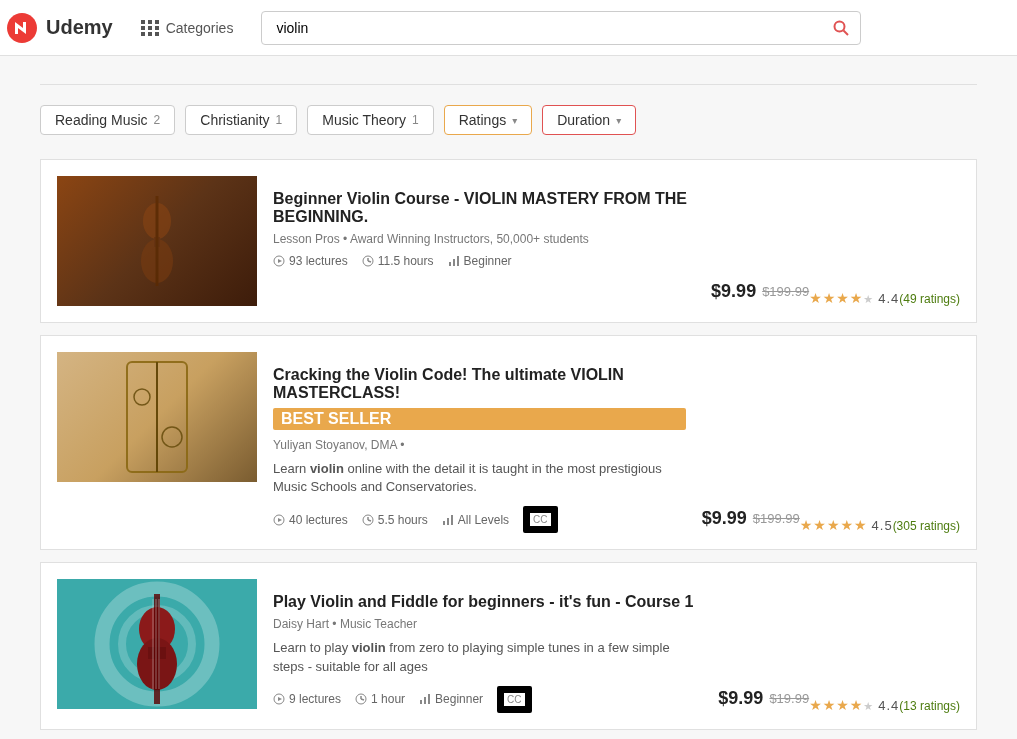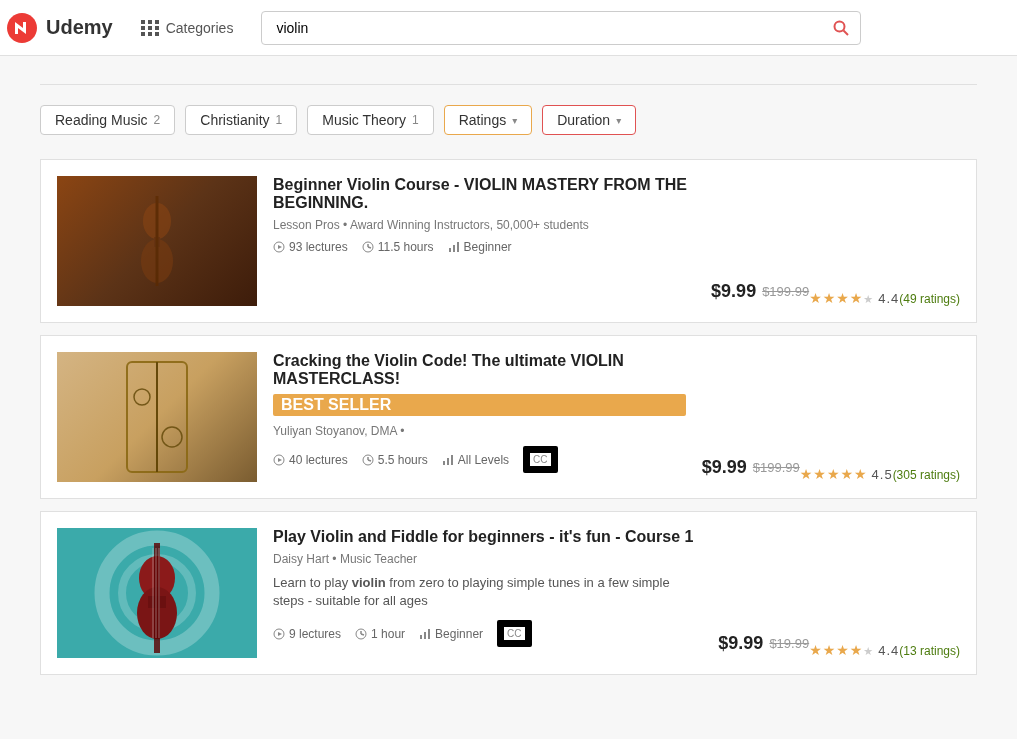--- a/index.html
+++ b/index.html
@@ -162,20 +162,21 @@
       display: flex;
       flex-direction: column;
       justify-content: flex-start;
       gap: 4px;
     }
     .course-title {
       font-size: 16px;
       font-weight: bold;
       color: #222;
       margin-bottom: 2px;
+      margin-top: 14px;
     }
     .course-instructor {
       font-size: 12px;
       color: #777;
       margin-bottom: 4px;
     }
     .course-desc {
       font-size: 13px;
       color: #555;
       line-height: 1.4;
@@ -413,20 +414,23 @@
           <rect x="10" y="5" width="60" height="110" rx="5" fill="none" stroke="#8B6914" stroke-width="2"></rect>
           <circle cx="25" cy="40" r="8" fill="none" stroke="#6b5010" stroke-width="1.5"></circle>
           <circle cx="55" cy="80" r="10" fill="none" stroke="#6b5010" stroke-width="1.5"></circle>
           <line x1="40" y1="5" x2="40" y2="115" stroke="#5C4000" stroke-width="2"></line>
         </svg>
       </div>
       <div class="course-info">
         <div class="course-title">Cracking the Violin Code! The ultimate VIOLIN MASTERCLASS!</div>
         <span class="best-seller-badge">Best Seller</span>
         <div class="course-instructor">Yuliyan Stoyanov, DMA •</div>
+        <div class="course-desc">
+          Learn <strong>violin</strong> online with the detail it is taught in the most prestigious Music Schools and Conservatories.
+        </div>
         <div class="course-meta">
           <div class="meta-item">
             <svg width="12" height="12" viewBox="0 0 12 12">
                 <circle cx="6" cy="6" r="5" stroke="#888" stroke-width="1" fill="none"></circle>
                 <polygon points="5,4 9,6 5,8" fill="#888"></polygon>
               </svg>
             <span>40 lectures</span>
           </div>
           <div class="meta-item">
             <svg width="12" height="12" viewBox="0 0 12 12">

